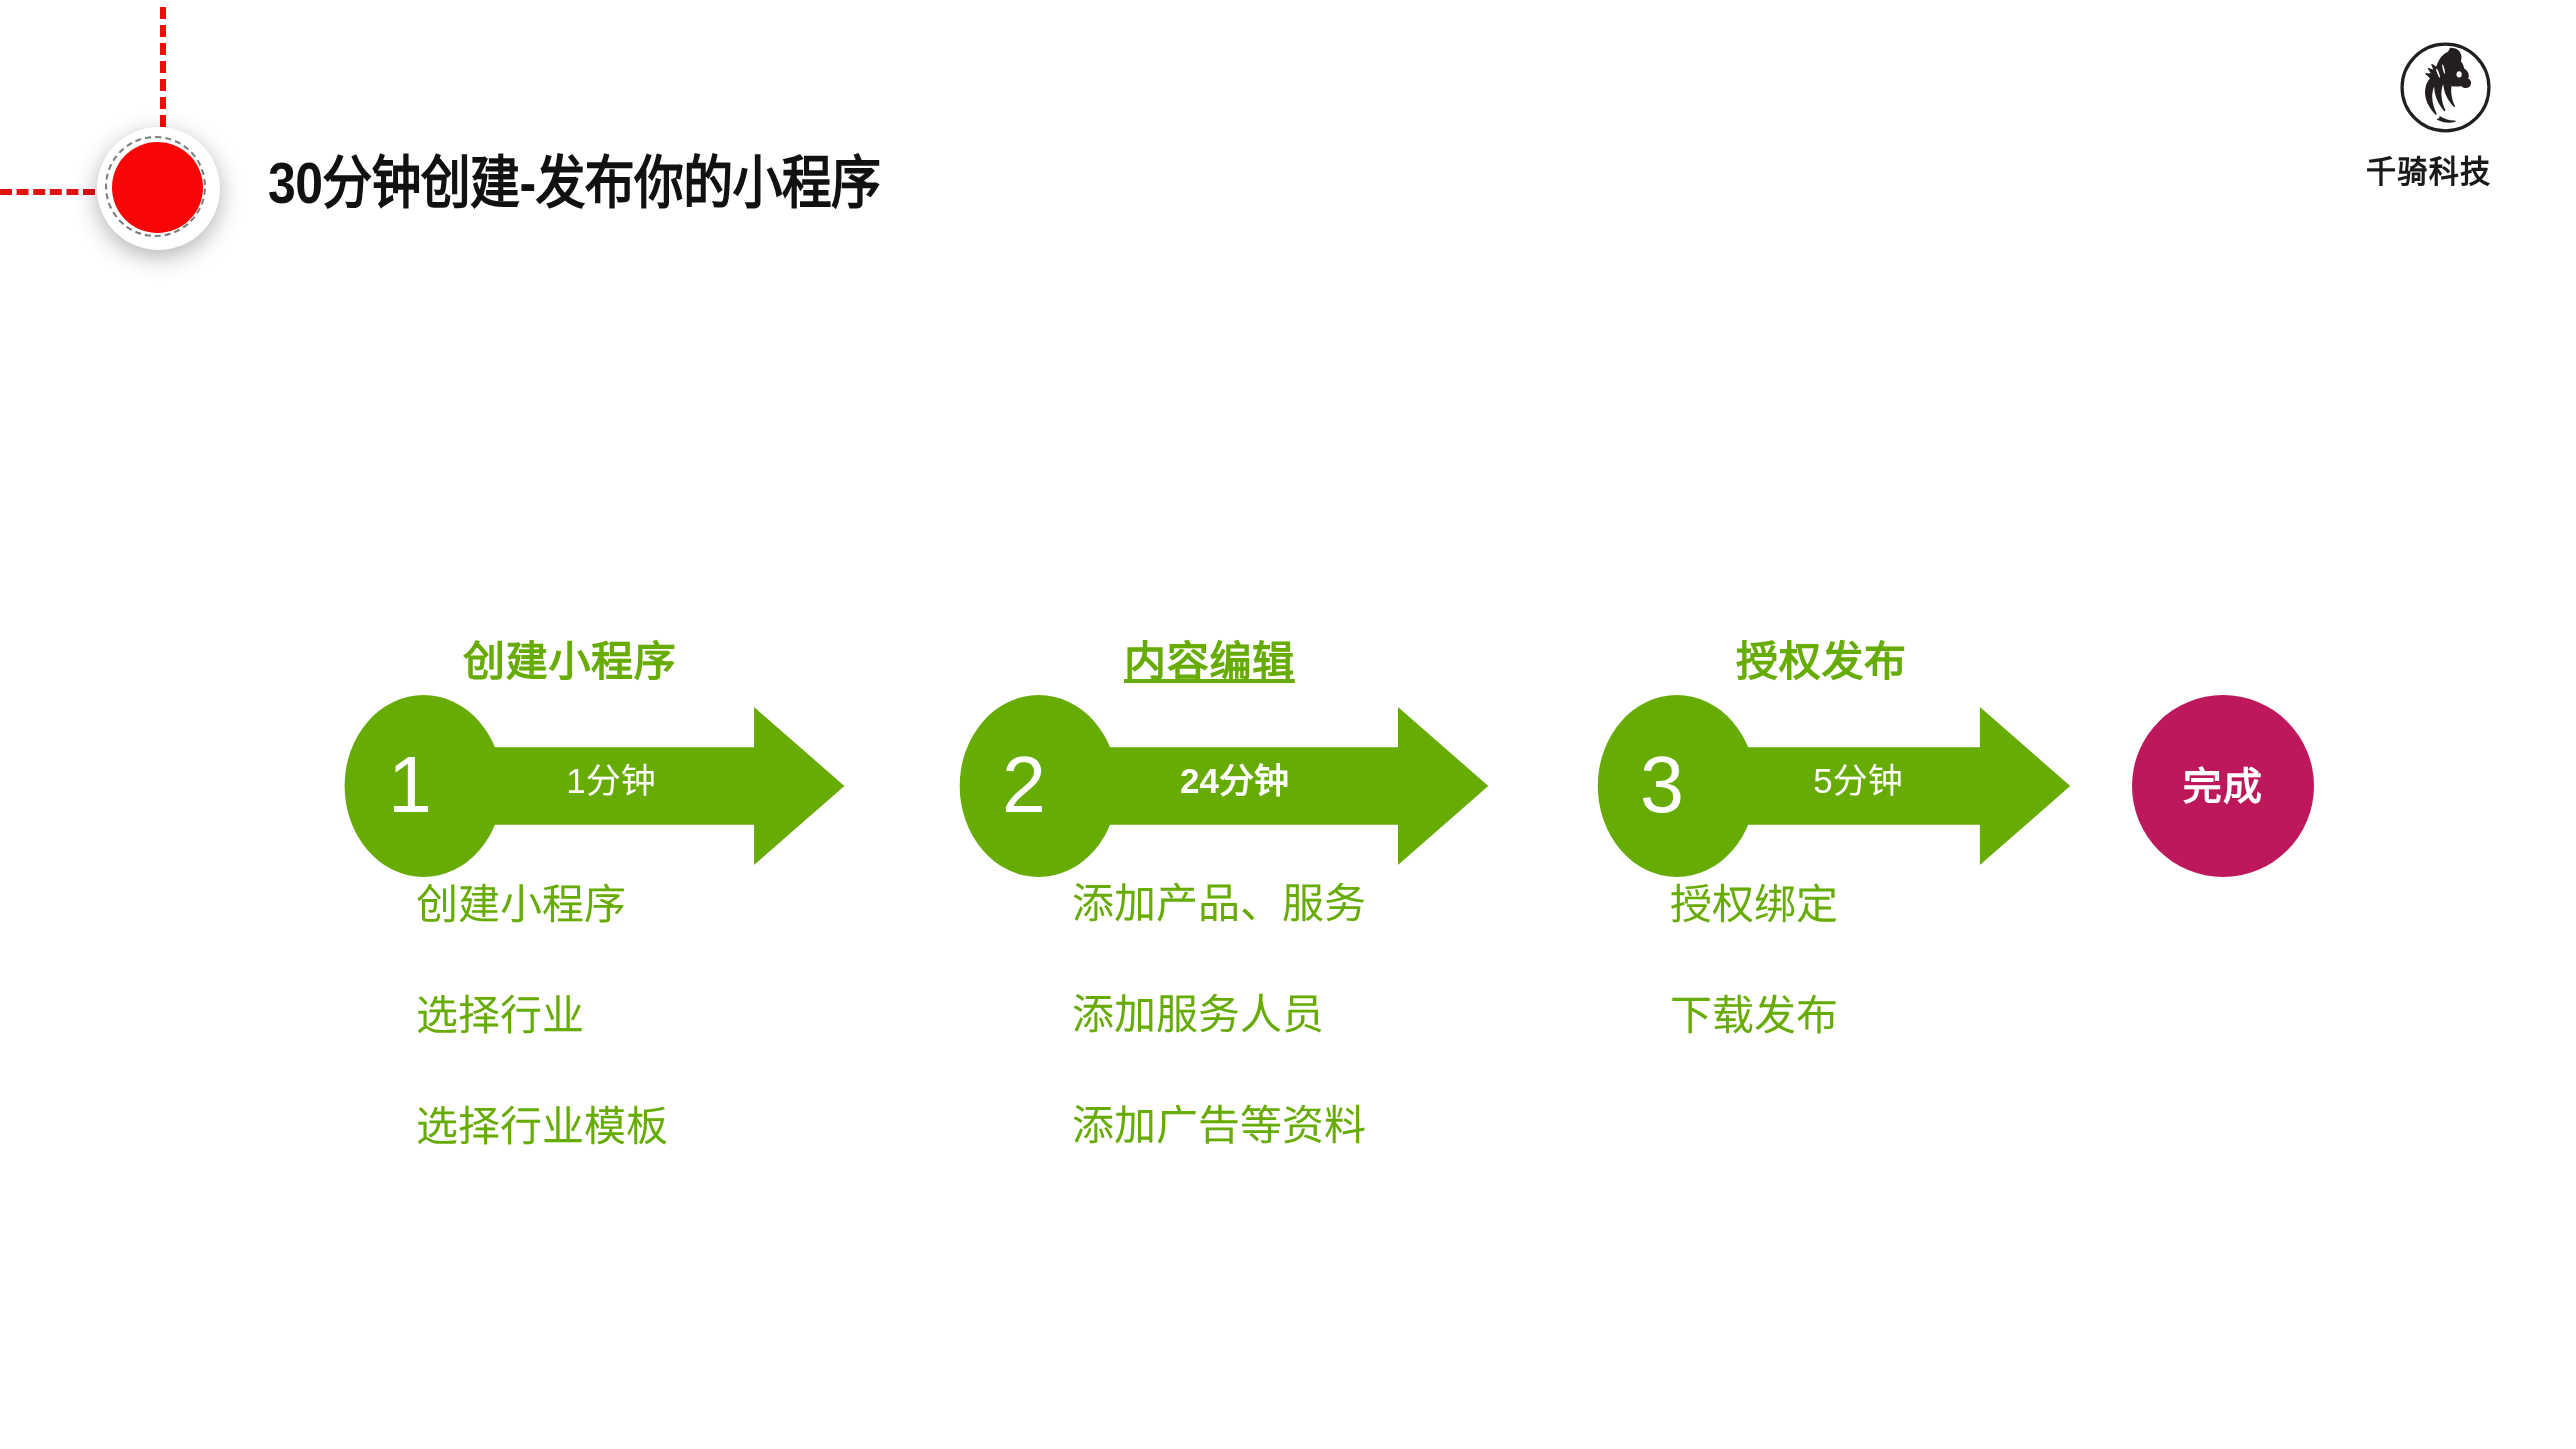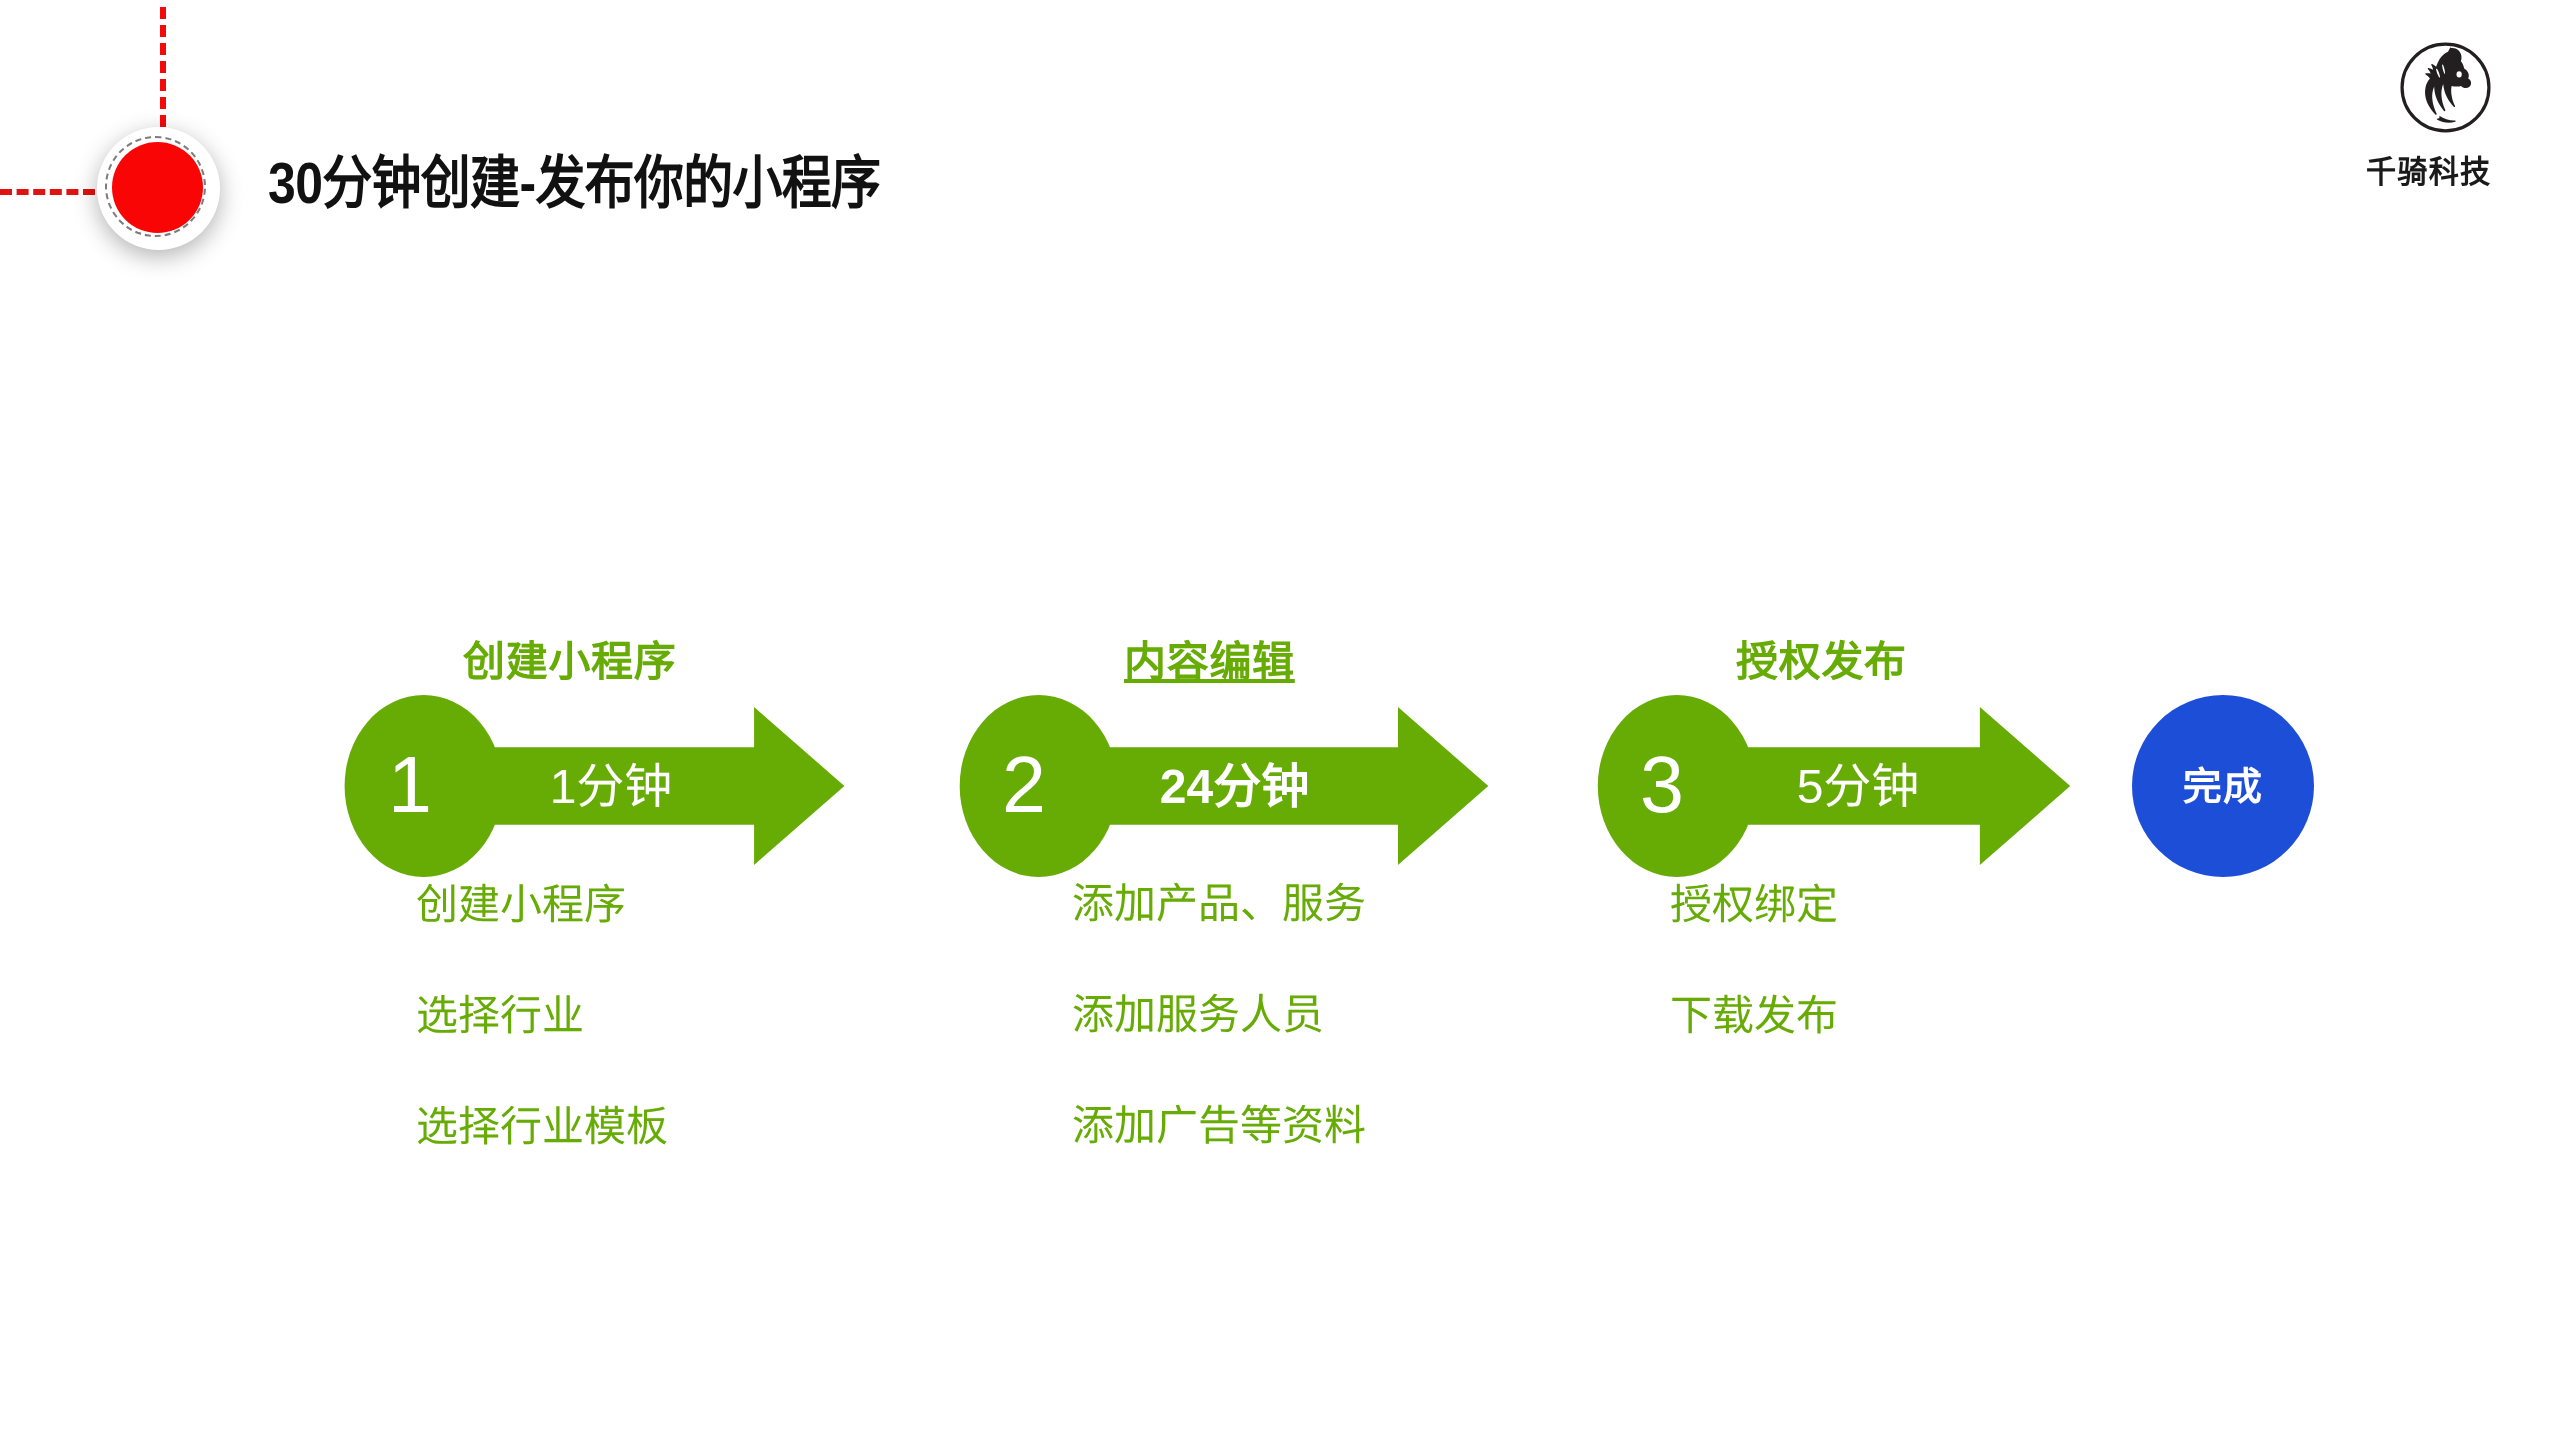--- a/index.html
+++ b/index.html
@@ -133,42 +133,42 @@
   .step-number {
     position: absolute;
     font-size: 79px;
     color: #ffffff;
     font-weight: normal;
     line-height: 1;
     white-space: nowrap;
   }
   .step-duration {
     position: absolute;
-    font-size: 48px;
+    font-size: 35px;
     color: #ffffff;
     line-height: 1;
     white-space: nowrap;
     text-align: center;
   }
   .bullet-list { position: absolute; }
   .bullet-item {
     font-size: 42px;
     color: #67ab05;
     line-height: 1;
     white-space: nowrap;
     margin-bottom: 69px;
   }
   #finish-circle {
     position: absolute;
     left: 2132px;
     top: 683px;
     width: 182px;
     height: 182px;
     border-radius: 50%;
-    background: #1d4ed8;
+    background: #be185d;
     display: flex;
     align-items: center;
     justify-content: center;
   }
   #finish-label {
     font-size: 39px;
     font-weight: bold;
     color: #ffffff;
     letter-spacing: 1.3px;
     line-height: 1;

